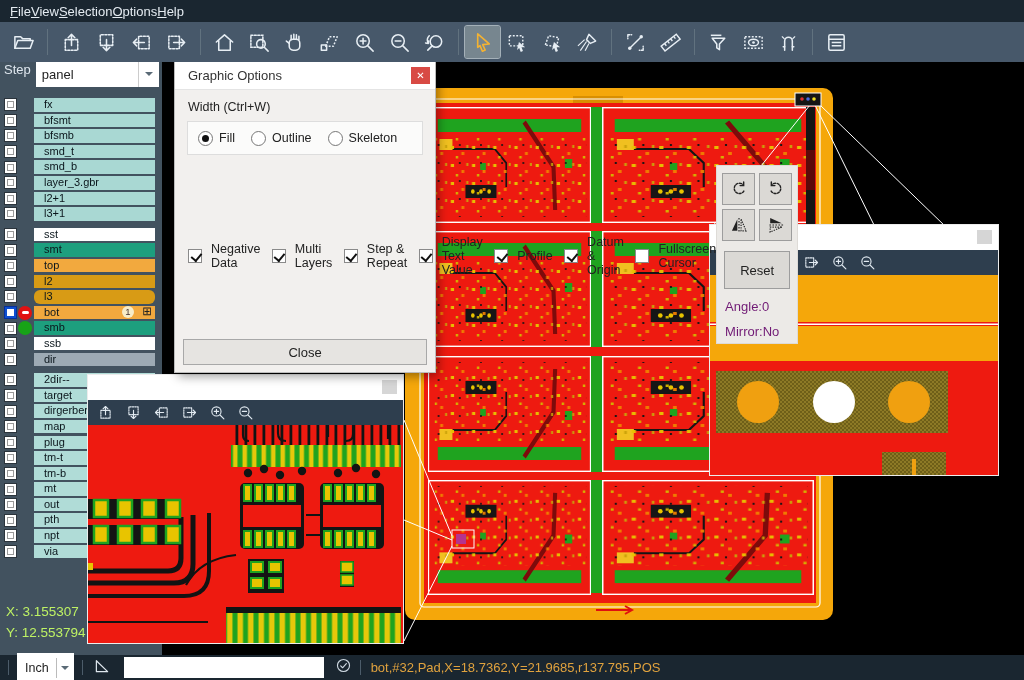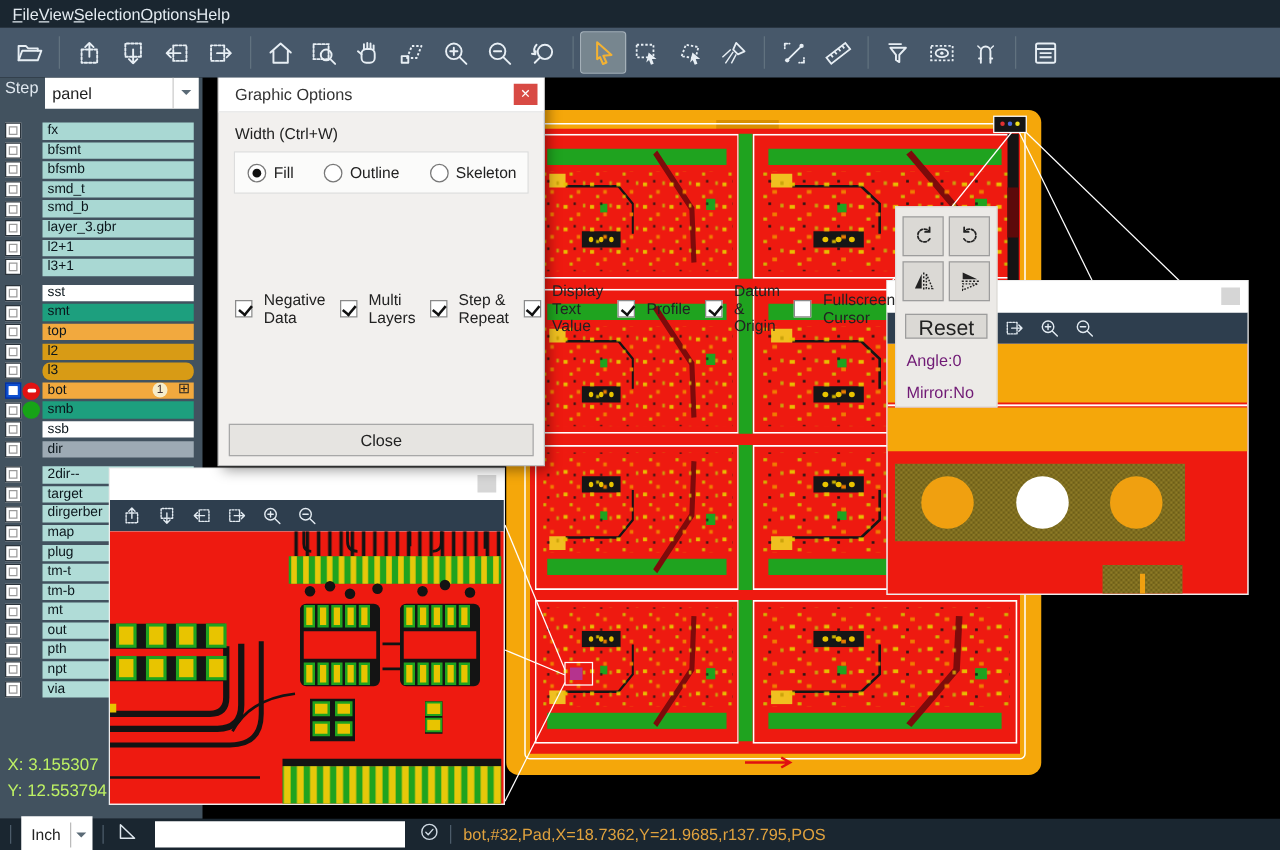--- a/index.html
+++ b/index.html
@@ -30,21 +30,21 @@
   .lrow{position:relative;height:15.6px;display:flex;align-items:center;}
   .lcb{width:11px;height:11px;background:#fff;border:1px solid #2b343c;margin-left:4px;flex:none;position:relative;}
   .lcb::after{content:"";position:absolute;inset:2px;border:1px solid #9a9a9a;}
   .lcb.sel{background:#0d4fd0;border-color:#06309a;}
   .lcb.sel::after{border-color:#fff;background:#fff;}
   .lind{width:17px;height:14px;flex:none;position:relative;}
   .lind.red::before{content:"";position:absolute;left:1px;top:0;width:14px;height:14px;border-radius:50%;background:#e01212;}
   .lind.red::after{content:"";position:absolute;left:4.5px;top:5.5px;width:7px;height:3px;border-radius:2px;background:#fff;}
   .lind.green::before{content:"";position:absolute;left:1px;top:0;width:14px;height:14px;border-radius:50%;background:#17a317;}
   .lfield{flex:1;height:13.5px;margin-right:7px;font-size:11px;line-height:13.5px;
-          padding-left:4px;color:#0b161c;position:relative;white-space:nowrap;overflow:hidden;}
+          padding-left:10px;color:#0b161c;position:relative;white-space:nowrap;overflow:hidden;}
   .lbadge{position:absolute;right:21px;top:0.5px;width:12px;height:12px;border-radius:50%;
           background:#f6ecc9;font-size:9.5px;text-align:center;line-height:12px;color:#433;}
   .lgrid{position:absolute;right:3px;top:-1px;font-size:11.5px;color:#222;}
   .lgap{height:5px;}
   .coords{position:absolute;left:6px;bottom:12px;color:#bef264;font-size:13.5px;line-height:21px;}
   
   .pcbsvg{position:absolute;left:0;top:0;z-index:1;}
   
   .zwin{position:absolute;background:#fff;box-shadow:0 0 0 1px #ececec;}
   .zwin.tr{left:710px;top:225px;width:288px;height:250px;z-index:3;}
@@ -57,38 +57,38 @@
   .zw-content{font-size:0;}
   
   .gdialog{position:absolute;left:175px;top:62px;width:260px;height:310px;background:#f2f0ee;
            box-shadow:0 0 0 1px #bcbcbc,3px 4px 10px rgba(0,0,0,.4);z-index:5;}
   .gd-title{height:27px;background:#fff;display:flex;align-items:center;padding-left:13px;
             font-size:13px;color:#333;position:relative;border-bottom:1px solid #e4e4e4;}
   .gd-close{position:absolute;right:5px;top:5px;width:19px;height:17px;background:#d84a44;
             color:#fff;font-size:10px;text-align:center;line-height:17px;cursor:default;}
   .gd-widthlabel{margin:10px 13px 7px;font-size:12.5px;color:#222;}
   .gd-radiobox{margin:0 12px;background:#fbfbfa;border:1px solid #ddd;height:32px;
-               display:flex;align-items:center;gap:24px;padding-left:10px;}
+               display:flex;align-items:center;gap:16px;padding-left:10px;}
   .gd-radio{display:flex;align-items:center;gap:6px;font-size:12.5px;color:#222;}
   .rdot{width:13px;height:13px;border:1px solid #777;border-radius:50%;background:#fff;position:relative;flex:none;}
   .rdot.on::after{content:"";position:absolute;inset:3px;background:#111;border-radius:50%;}
   .gd-main{display:flex;margin:10px 0 0 13px;}
   .gd-checks{flex:1;display:flex;flex-direction:row;gap:11.5px;padding-top:3px;}
   .gd-check{display:flex;align-items:center;gap:9px;font-size:12.5px;color:#222;}
   .cbox{width:14px;height:14px;background:#fff;border:1px solid #8a8a8a;position:relative;flex:none;box-sizing:border-box;}
   .cbox.on::after{content:"";position:absolute;left:3.5px;top:0.5px;width:4.5px;height:8px;
                   border:solid #111;border-width:0 2px 2px 0;transform:rotate(40deg);}
   .gd-right{width:84px;background:#eceae7;border:1px solid #dedbd7;margin-right:9px;
             padding:7px 5px 4px;display:flex;flex-direction:column;box-sizing:content-box;}
   .gd-rotgrid{display:grid;grid-template-columns:33px 33px;gap:4px;justify-content:center;}
   .gd-rbtn{width:33px;height:32px;background:#dbd9d5;border:1px solid #9d9d9d;display:flex;
            align-items:center;justify-content:center;color:#222;box-sizing:border-box;}
   .gd-rbtn svg{width:20px;height:20px;}
-  .gd-reset{margin:10px 2px 0;height:20px;background:#dbd9d5;border:1px solid #9d9d9d;
-            font-size:17px;font-family:inherit;color:#222;}
+  .gd-reset{margin:10px 2px 0;height:38px;background:#dbd9d5;border:1px solid #9d9d9d;
+            font-size:13px;font-family:inherit;color:#222;}
   .gd-angle,.gd-mirror{font-size:13px;color:#701a75;margin:10px 0 0 3px;}
   .gd-closebtn{position:absolute;left:8px;right:8px;bottom:7px;height:26px;background:#e6e4e1;
                border:1px solid #a8a8a8;font-size:13px;font-family:inherit;color:#222;}
   
   .statusbar{position:absolute;left:0;bottom:0;width:100%;height:25px;background:#1a2630;
              display:flex;align-items:center;z-index:10;}
   .sb-sep{width:1px;height:15px;background:#4c5c6a;margin:0 8px;flex:none;}
   .sb-unit{height:29px;background:#fff;display:flex;align-items:center;font-size:12.5px;
            color:#222;padding-left:8px;}
   .sb-unit .chev{width:17px;height:20px;border-left:1px solid #bbb;margin-left:7px;position:relative;}

